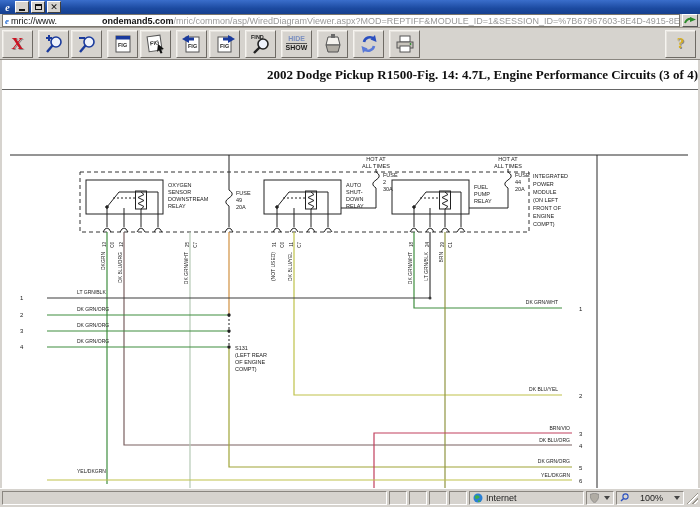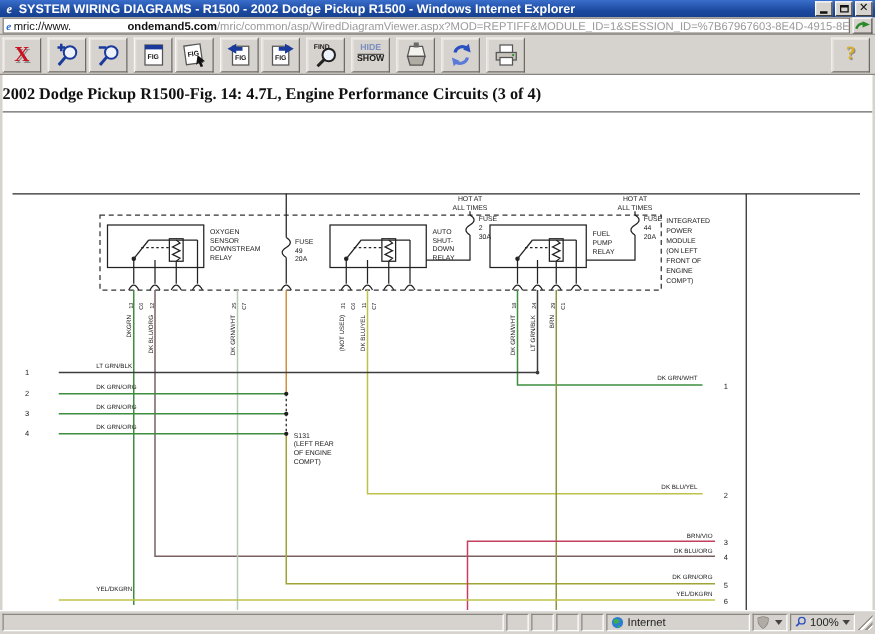--- a/index.html
+++ b/index.html
@@ -26,41 +26,40 @@
   .tbtn{width:31px;height:28px;background:#d6d3ce;border:1px solid;border-color:#f6f4f0 #6e6a64 #6e6a64 #f6f4f0;box-shadow:inset 1px 1px 0 #e6e3de;display:flex;flex-direction:column;align-items:center;justify-content:center;margin-right:2px;padding:0;}
   .gap{width:3px;}
   .sp{flex:1;}
   .x-glyph{font:bold 17px "Liberation Serif",serif;color:#cc1120;text-shadow:1px 1px 0 #8a8a8a;line-height:17px;}
   .hs{font-weight:bold;font-size:7px;line-height:8px;text-align:center;}
   .hs .hide{color:#7a8fc0;border-bottom:1px solid #555;display:block;}
   .hs .show{color:#1a1a1a;display:block;}
   .q-glyph{font:bold 15px "Liberation Serif",serif;color:#d8ae1a;text-shadow:1px 1px 0 #8a8a8a;}
   
   .content{position:relative;height:428px;background:#fff;border-left:2px solid #d6d3ce;border-right:2px solid #d6d3ce;overflow:hidden;}
-  .pagetitle{font:bold 13px "Liberation Serif",serif;text-align:left;padding-top:7px;color:#111;}
+  .pagetitle{font:bold 13px "Liberation Serif",serif;text-align:right;padding-top:7px;color:#111;}
   .rule{border:0;border-top:1px solid #666;margin:6px 0 0 0;}
   .diagram-svg{position:absolute;left:0;top:90px;}
   
   .statusbar{height:19px;background:#d6d3ce;display:flex;align-items:center;gap:2px;padding:2px 2px 3px 2px;border-top:1px solid #fff;}
   .panel{height:14px;border:1px solid;border-color:#8a8680 #fff #fff #8a8680;display:flex;align-items:center;font-size:9px;color:#222;padding:0 3px;gap:3px;}
   .p-main{flex:1;}
   .p-sm{width:18px;}
   .tri{width:0;height:0;border-left:3px solid transparent;border-right:3px solid transparent;border-top:4px solid #444;}
   .grip{width:12px;height:12px;background:
     linear-gradient(135deg,transparent 50%,#9a968e 50%,#9a968e 58%,#fff 58%,#fff 66%,transparent 66%,transparent 74%,#9a968e 74%,#9a968e 82%,#fff 82%,#fff 90%,transparent 90%);}
   svg text{font-family:"Liberation Sans",sans-serif;fill:#1a1a1a;}
 </style>
 </head>
 <body>
 
 <div class="window">
 
   <div class="titlebar">
     <span class="ie-mini">e</span>
-    <span class="ttl">SYSTEM WIRING DIAGRAMS - R1500 - 2002 Dodge Pickup R1500 - Windows Internet Explorer</span>
     <span class="winbtn">
         <span class="g-min"></span>
       </span>
     <span class="winbtn">
         <span class="g-rest"></span>
       </span>
     <span class="winbtn">
         <span class="g-close">✕</span>
       </span>
   </div>
@@ -429,21 +428,21 @@
         <path d="M5 7.5 q1.5 -0.5 2.5 0.5 q-1 1.5 -2.5 0.8 Z" fill="#3fae49"></path>
       </svg>
       <span>Internet</span>
     </div>
     <div class="panel" style="width:28px;justify-content:space-between;">
       <svg width="9" height="10" viewBox="0 0 9 10">
         <path d="M4.5 0 L9 1.5 Q9 7 4.5 10 Q0 7 0 1.5 Z" fill="#b0aca4" stroke="#6a6a6a" stroke-width="0.5"></path>
       </svg>
       <span class="tri"></span>
     </div>
-    <div class="panel" style="width:52px;justify-content:space-between;">
+    <div class="panel" style="width:68px;justify-content:space-between;">
       <svg width="9" height="9" viewBox="0 0 9 9">
         <circle cx="5.5" cy="3.5" r="2.6" fill="none" stroke="#2a4fc0" stroke-width="1.1"></circle>
         <line x1="3.6" y1="5.4" x2="1" y2="8" stroke="#2a4fc0" stroke-width="1.4"></line>
       </svg>
       <span>100%</span>
       <span class="tri"></span>
     </div>
     <div class="grip"></div>
   </div>
 

